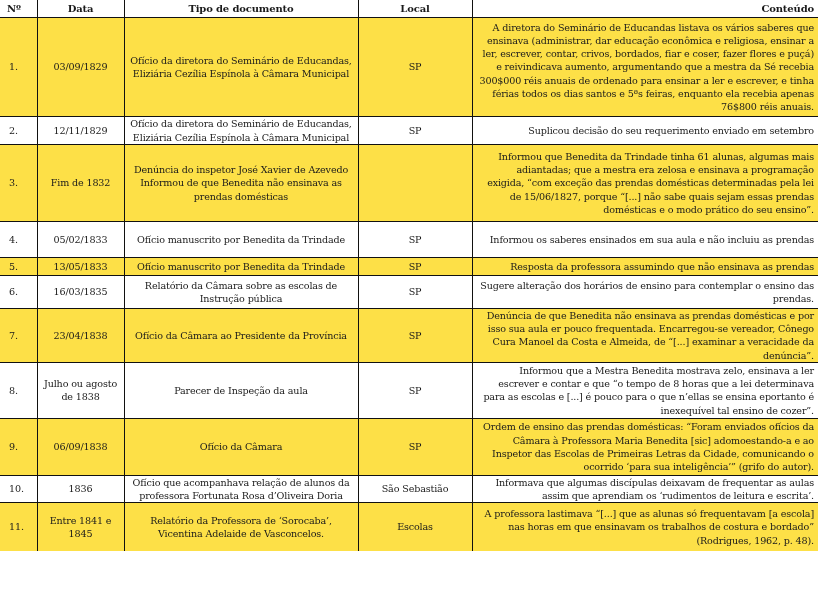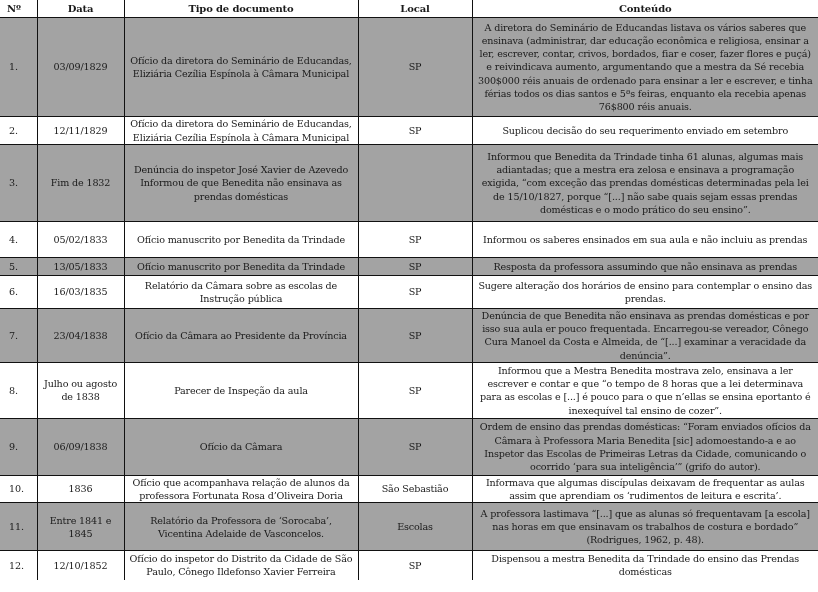--- a/index.html
+++ b/index.html
@@ -32,33 +32,33 @@
       border-right: 1.5px solid #111;
       border-top: 1.5px solid #111;
       border-bottom: 1.5px solid #111;
       padding: 0 4px;
       text-align: center;
       vertical-align: middle;
       overflow: hidden;
       letter-spacing: -0.15px;
     }
     th:first-child, td:first-child { border-left: none; }
-    th:last-child, td:last-child { border-right: none; }
+    th:last-child, td:last-child { border-right: none; text-align: right; }
     thead th {
       border-top: none;
       font-weight: bold;
       height: 17px;
       font-size: 10px;
       padding-top: 0;
       padding-bottom: 0;
       margin-top: 42px;
     }
     thead th.h-num { text-align: left; padding-left: 7px; }
     td.num { text-align: left; padding-left: 9px; }
-    tr.green td { background: #a3a3a3; }
+    tr.green td { background: #fde047; }
     tr.white td { background: #ffffff; }
     tbody tr:last-child td { border-bottom: none; }
 
     .r1 { height: 99px; }
     .r2 { height: 28px; }
     .r3 { height: 77px; }
     .r4 { height: 36px; }
     .r5 { height: 18px; }
     .r6 { height: 33px; }
     .r7 { height: 49px; }
@@ -101,21 +101,21 @@
       <td>12/11/1829</td>
       <td>Ofício da diretora do Seminário de Educandas, Eliziária Cezília Espínola à Câmara Municipal</td>
       <td>SP</td>
       <td>Suplicou decisão do seu requerimento enviado em setembro</td>
     </tr>
     <tr class="green r3">
       <td class="num">3.</td>
       <td>Fim de 1832</td>
       <td>Denúncia do inspetor José Xavier de Azevedo Informou de que Benedita não ensinava as prendas domésticas</td>
       <td></td>
-      <td>Informou que Benedita da Trindade tinha 61 alunas, algumas mais adiantadas; que a mestra era zelosa e ensinava a programação exigida, “com exceção das prendas domésticas determinadas pela lei de 15/10/1827, porque “[...] não sabe quais sejam essas prendas domésticas e o modo prático do seu ensino”.</td>
+      <td>Informou que Benedita da Trindade tinha 61 alunas, algumas mais adiantadas; que a mestra era zelosa e ensinava a programação exigida, “com exceção das prendas domésticas determinadas pela lei de 15/06/1827, porque “[...] não sabe quais sejam essas prendas domésticas e o modo prático do seu ensino”.</td>
     </tr>
     <tr class="white r4">
       <td class="num">4.</td>
       <td>05/02/1833</td>
       <td>Ofício manuscrito por Benedita da Trindade</td>
       <td>SP</td>
       <td>Informou os saberes ensinados em sua aula e não incluiu as prendas</td>
     </tr>
     <tr class="green r5">
       <td class="num">5.</td>
@@ -159,21 +159,14 @@
       <td>São Sebastião</td>
       <td>Informava que algumas discípulas deixavam de frequentar as aulas assim que aprendiam os ‘rudimentos de leitura e escrita’.</td>
     </tr>
     <tr class="green r11">
       <td class="num">11.</td>
       <td>Entre 1841 e 1845</td>
       <td>Relatório da Professora de ‘Sorocaba’, Vicentina Adelaide de Vasconcelos.</td>
       <td>Escolas</td>
       <td>A professora lastimava “[...] que as alunas só frequentavam [a escola] nas horas em que ensinavam os trabalhos de costura e bordado” (Rodrigues, 1962, p. 48).</td>
     </tr>
-    <tr class="white r12">
-      <td class="num">12.</td>
-      <td>12/10/1852</td>
-      <td>Ofício do inspetor do Distrito da Cidade de São Paulo, Cônego Ildefonso Xavier Ferreira</td>
-      <td>SP</td>
-      <td>Dispensou a mestra Benedita da Trindade do ensino das Prendas domésticas</td>
-    </tr>
   </tbody>
 </table>
 
 </body></html>

